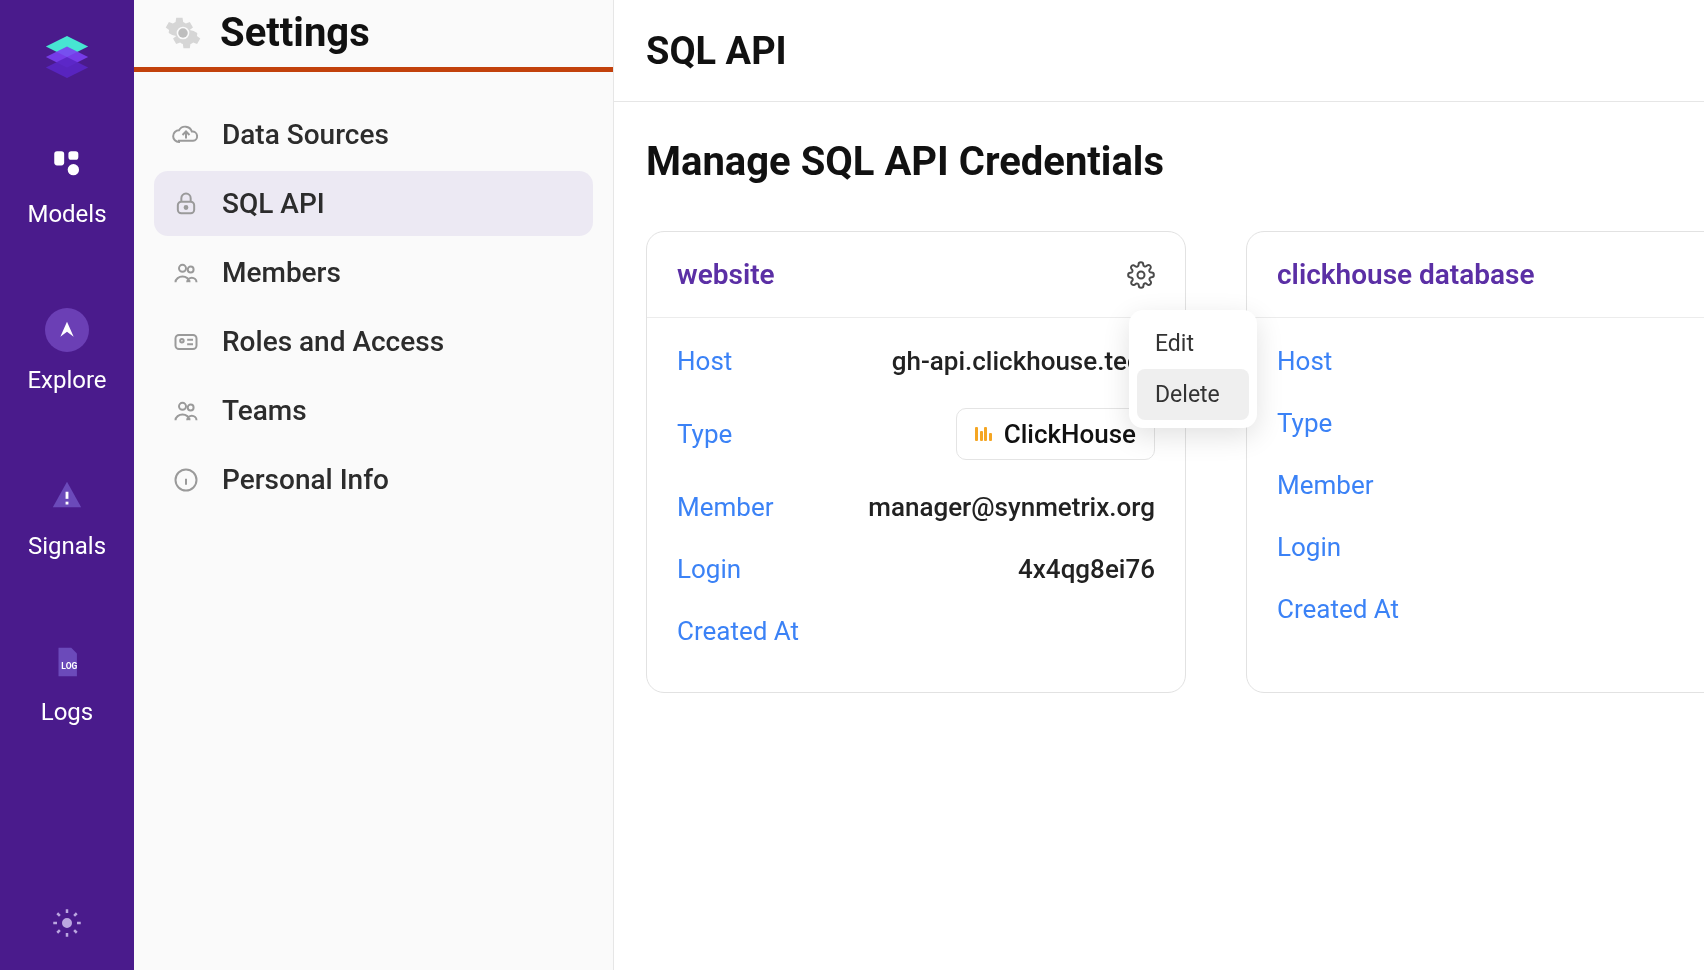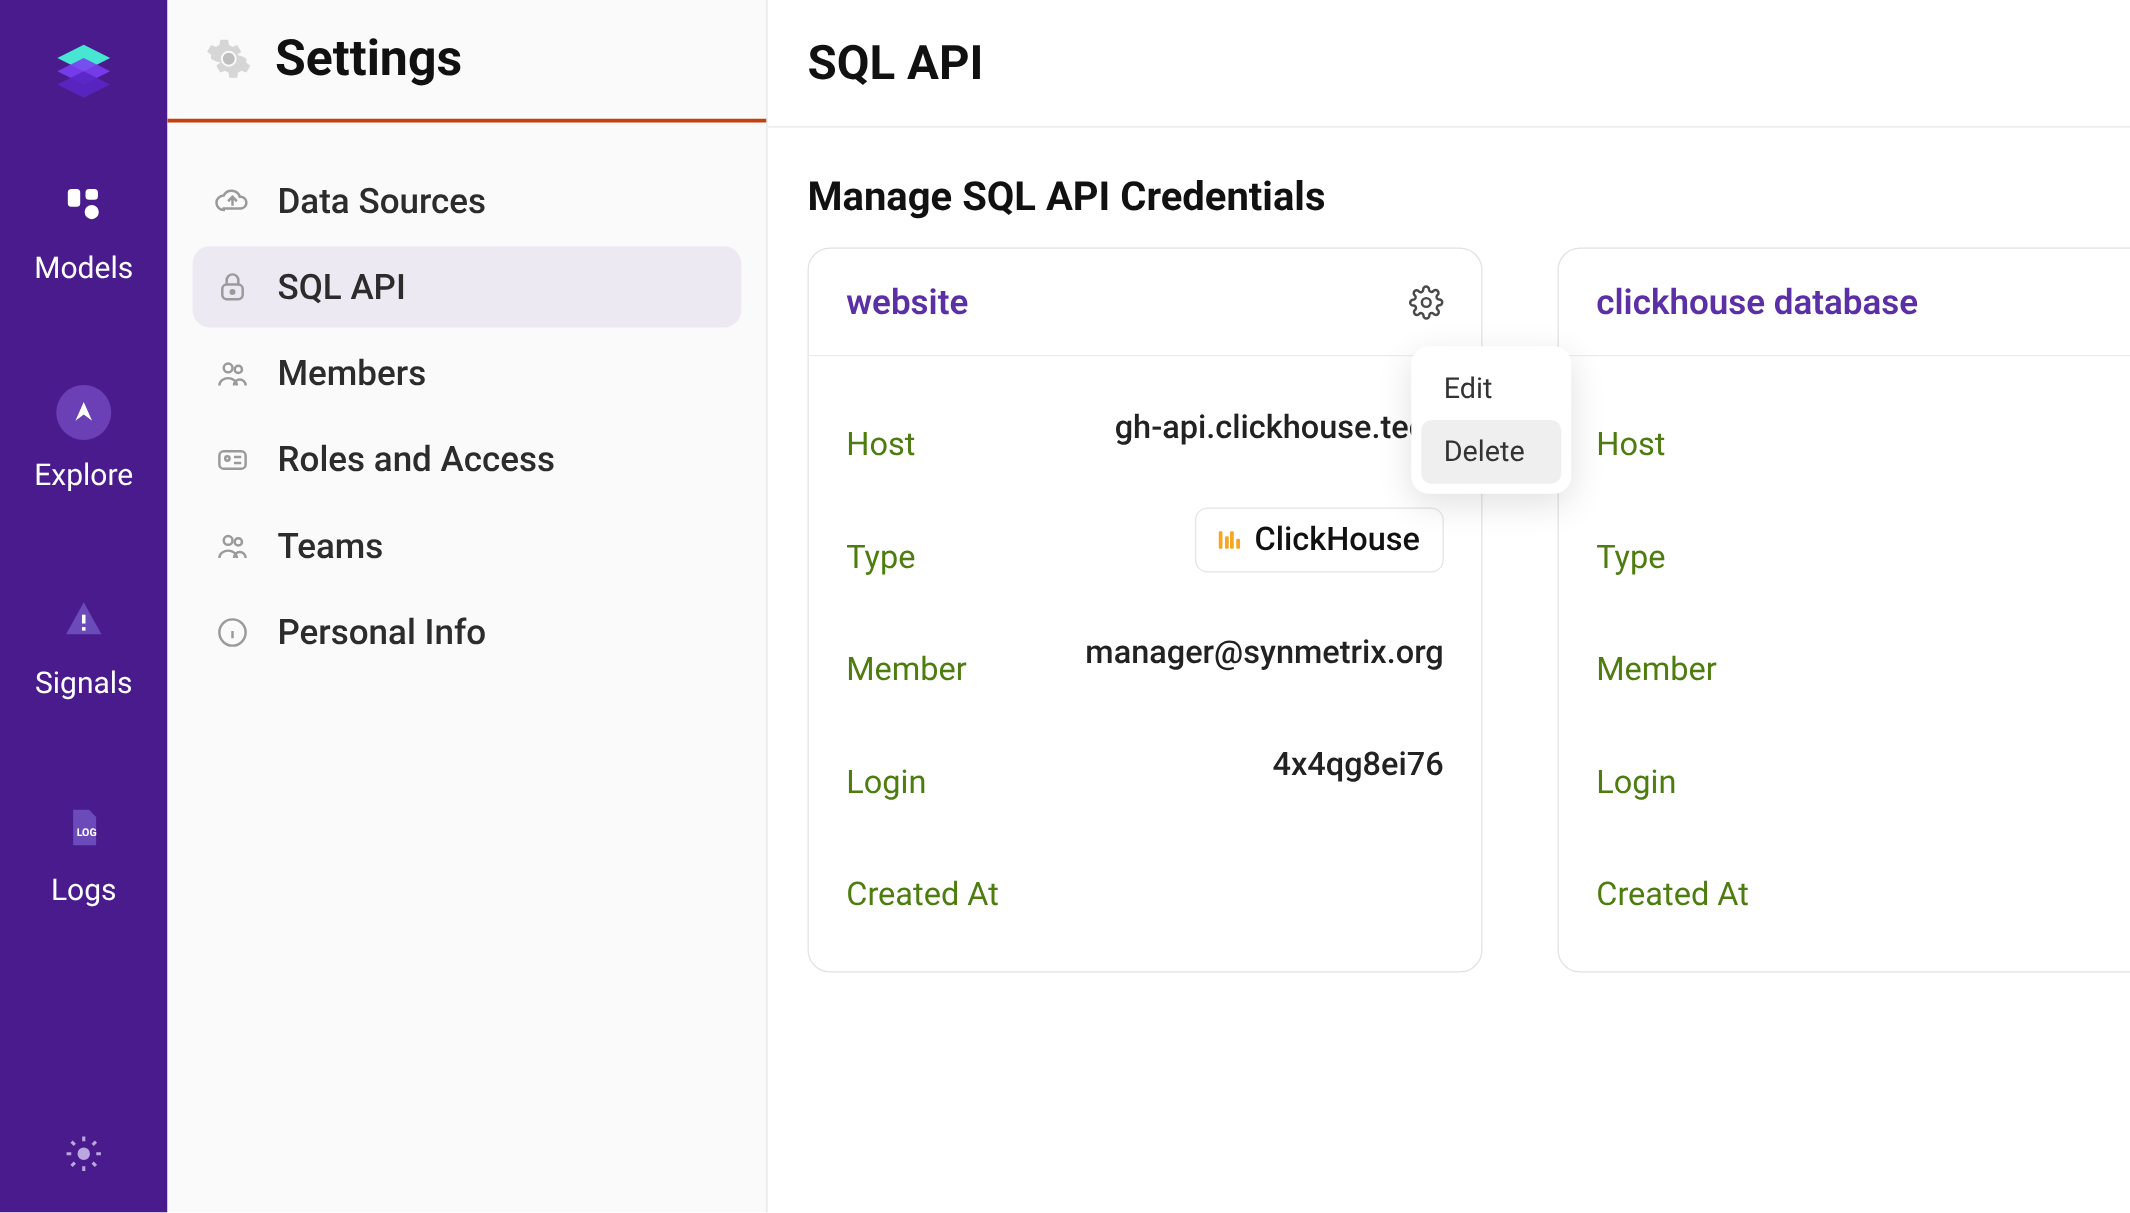--- a/index.html
+++ b/index.html
@@ -59,22 +59,22 @@
     border-right: 1px solid #e6e6e6;
     flex-shrink: 0;
     display: flex;
     flex-direction: column;
   }
   .settings-header {
     display: flex;
     align-items: center;
     gap: 18px;
     padding: 24px 30px 26px 30px;
-    border-bottom: 3px solid #c2410c;
-    height: 98px;
+    border-bottom: 5px solid #c2410c;
+    height: 72px;
   }
   .settings-header .gear {
     width: 38px; height: 38px;
     color: #c8c8c8;
   }
   .settings-header h1 {
     font-size: 40px;
     font-weight: 700;
   }
   .settings-list {
@@ -116,23 +116,23 @@
     display: flex;
     align-items: center;
     padding: 0 32px;
   }
   .main-header h1 { font-size: 38px; font-weight: 700; }
   .main-body {
     padding: 36px 32px;
     overflow: hidden;
   }
   .main-body h2 {
-    font-size: 32px;
+    font-size: 40px;
     font-weight: 700;
-    margin-bottom: 22px;
+    margin-bottom: 46px;
   }
   .cards {
     display: flex;
     gap: 60px;
   }
   .card {
     width: 540px;
     flex-shrink: 0;
     border: 1px solid #e2e2e2;
     border-radius: 18px;
@@ -161,21 +161,21 @@
     display: flex;
     flex-direction: column;
   }
   .field {
     display: flex;
     align-items: center;
     justify-content: space-between;
     padding: 16px 0;
     font-size: 26px;
   }
-  .field-label { color: #4d7c0f; margin-top: 28px; }
+  .field-label { color: #3b82f6; }
   .field-value { color: #222; font-weight: 500; text-align: right; }
   .type-pill {
     display: inline-flex;
     align-items: center;
     gap: 12px;
     border: 1px solid #e4e4e4;
     border-radius: 10px;
     padding: 10px 18px;
     background: #fff;
     font-size: 26px;

